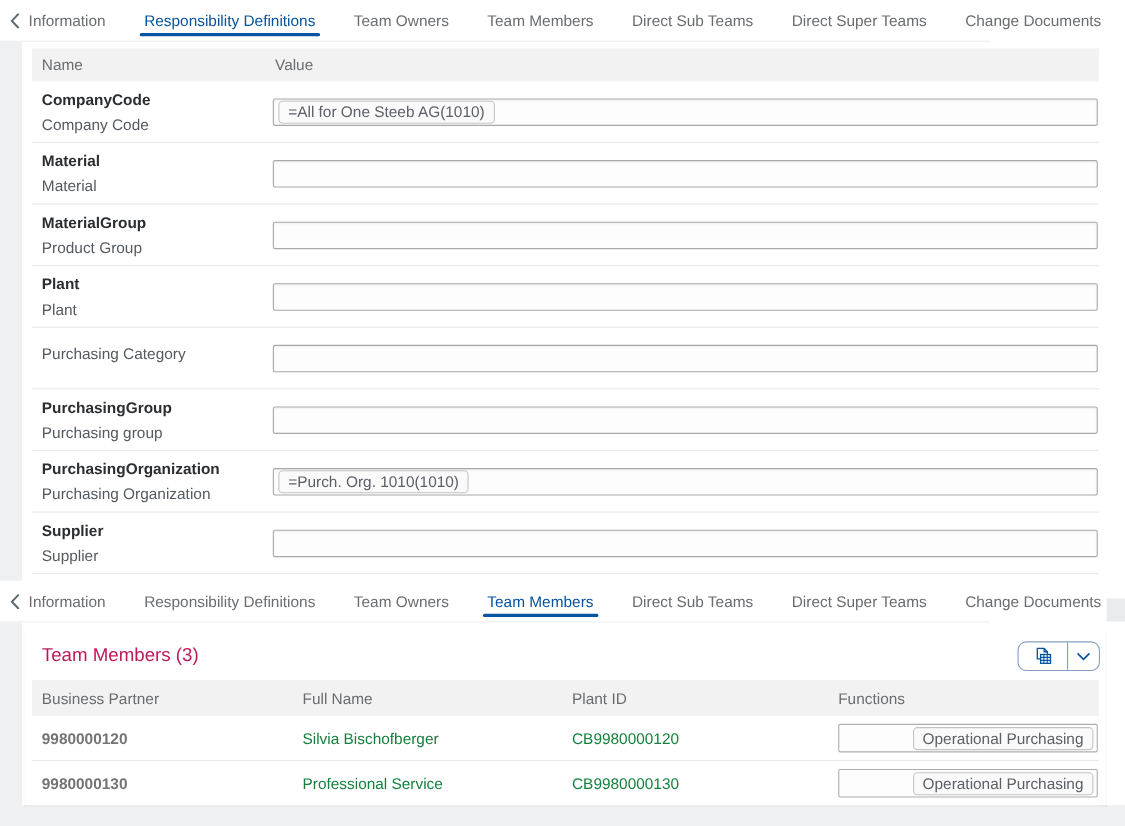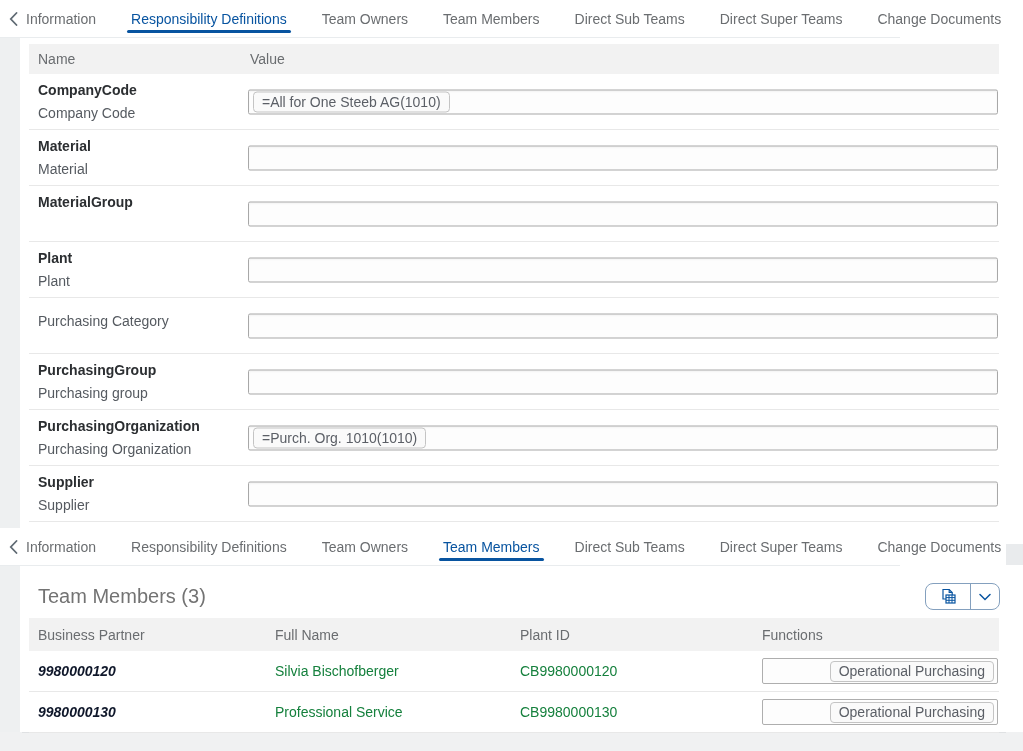--- a/index.html
+++ b/index.html
@@ -72,21 +72,21 @@
     box-shadow:inset 0 1px 2px rgba(0,0,0,0.06);
     display:flex; align-items:center; padding:0 4px; cursor:text;
   }
   .token {
     border:1px solid #c4c4c4; border-radius:4px; background:#fafafa;
     color:#5b5f66; padding:1px 8px; white-space:nowrap; line-height:17px;
   }
 
   
   .tm-toolbar { height:44px; position:relative; display:flex; align-items:center; }
-  .tm-title { padding-left:16px; font-size:20px; color:#737373; }
+  .tm-title { padding-left:16px; font-size:17px; color:#be185d; }
   .split-btn {
     position:absolute; right:6px; top:9px; height:27px;
     display:flex; align-items:stretch; background:#fff;
     border:1px solid #84a0be; border-radius:8px; overflow:hidden;
   }
   .split-btn .seg { display:flex; align-items:center; justify-content:center; cursor:pointer; }
   .split-btn .seg-icon { width:44px; }
   .split-btn .seg-arrow { width:29px; border-left:1px solid #84a0be; }
 
   .thead2 {
@@ -94,21 +94,21 @@
     display:flex; align-items:center; color:#6a6d70;
   }
   .trow {
     height:41px; margin:0 7px; border-bottom:1px solid #e8e8e8;
     display:flex; align-items:center; background:#fff;
   }
   .c1 { width:246px; padding-left:9px; }
   .c2 { width:245px; }
   .c3 { width:242px; }
   .c4 { flex:1; display:flex; align-items:center; }
-  .bp { font-weight:bold; color:#0f172a;font-style:italic; }
+  .bp { font-weight:bold; color:#737373; }
   .cell-text { color:#15803d; }
   .func-box {
     width:236px; height:26px;
     background:#fdfdfd; border:1px solid #aeaeae; border-radius:2px;
     display:flex; align-items:center; padding:0 3px; cursor:text;justify-content:flex-end;
   }
   .bottom-band {
     position:absolute; left:0; right:0; top:166px; bottom:0;
     background:#f0f1f2;
   }
@@ -186,20 +186,21 @@
             <div class="desc">Material</div>
           </div>
           <div class="value-input">
             
           </div>
         </div>
 
         <div class="drow">
           <div class="dname">
             <div class="tech">MaterialGroup</div>
+            <div class="desc">Product Group</div>
           </div>
           <div class="value-input">
             
           </div>
         </div>
 
         <div class="drow">
           <div class="dname">
             <div class="tech">Plant</div>
             <div class="desc">Plant</div>

